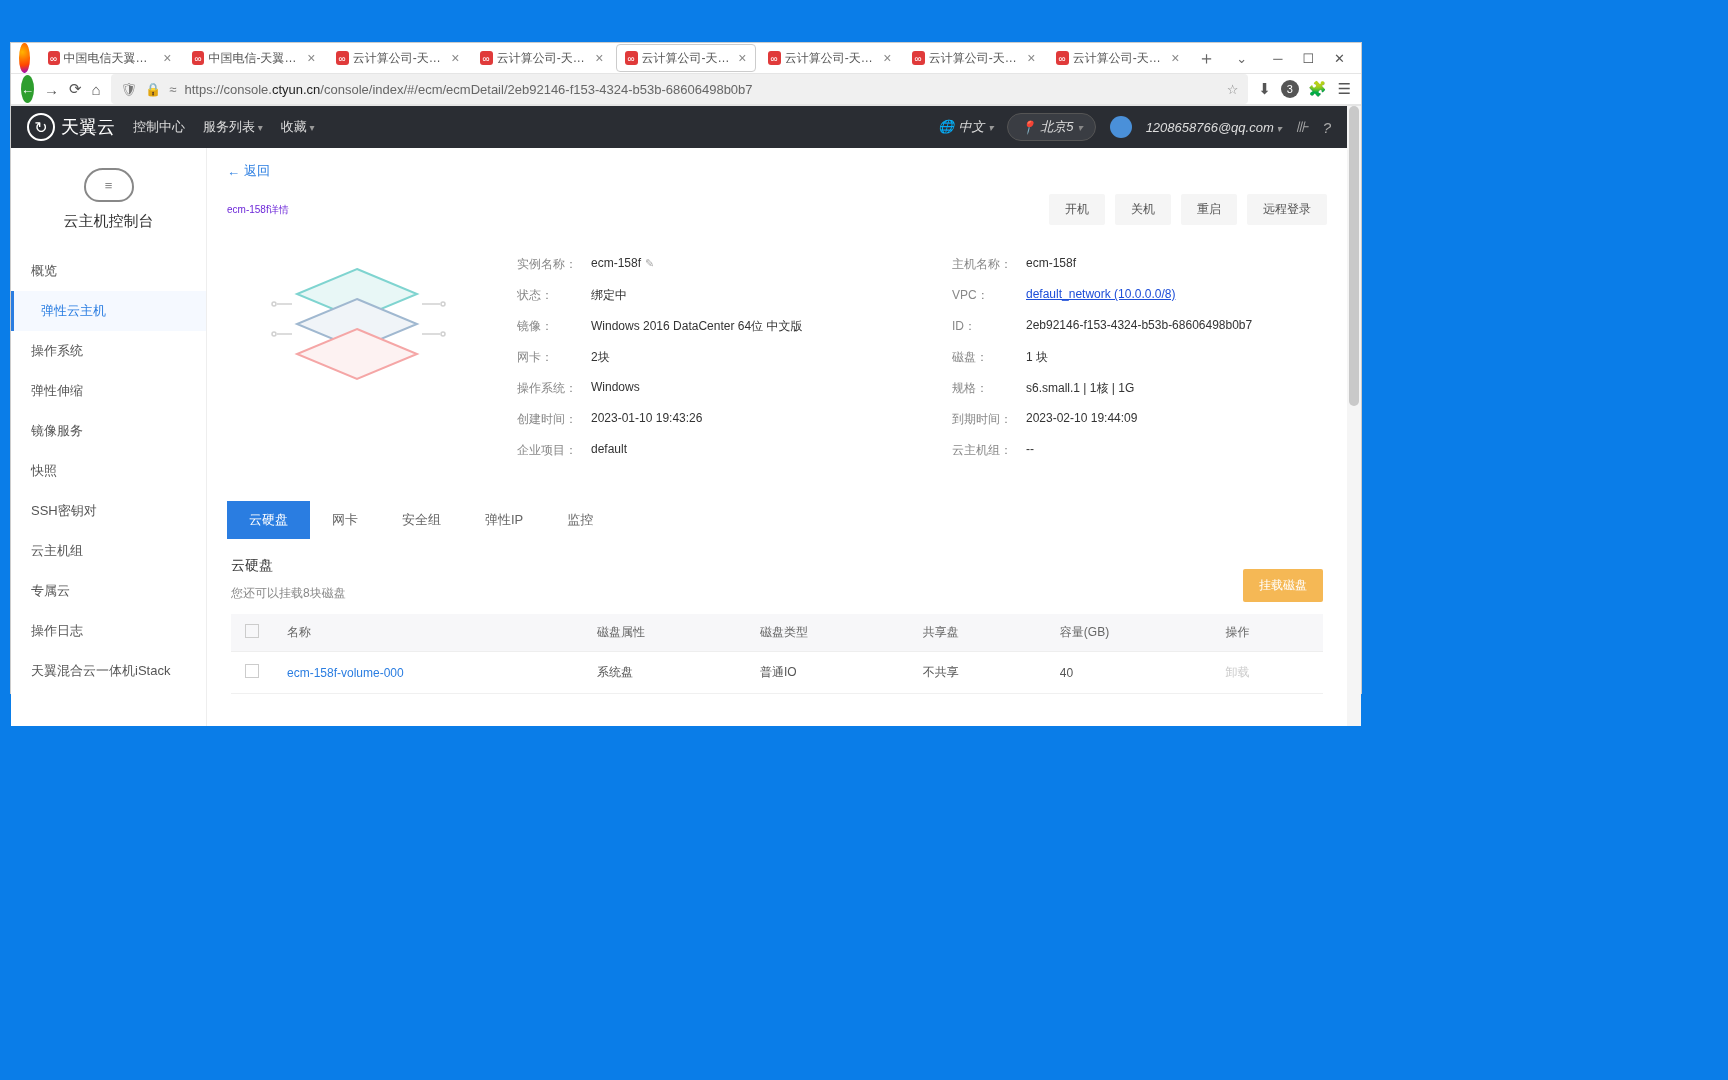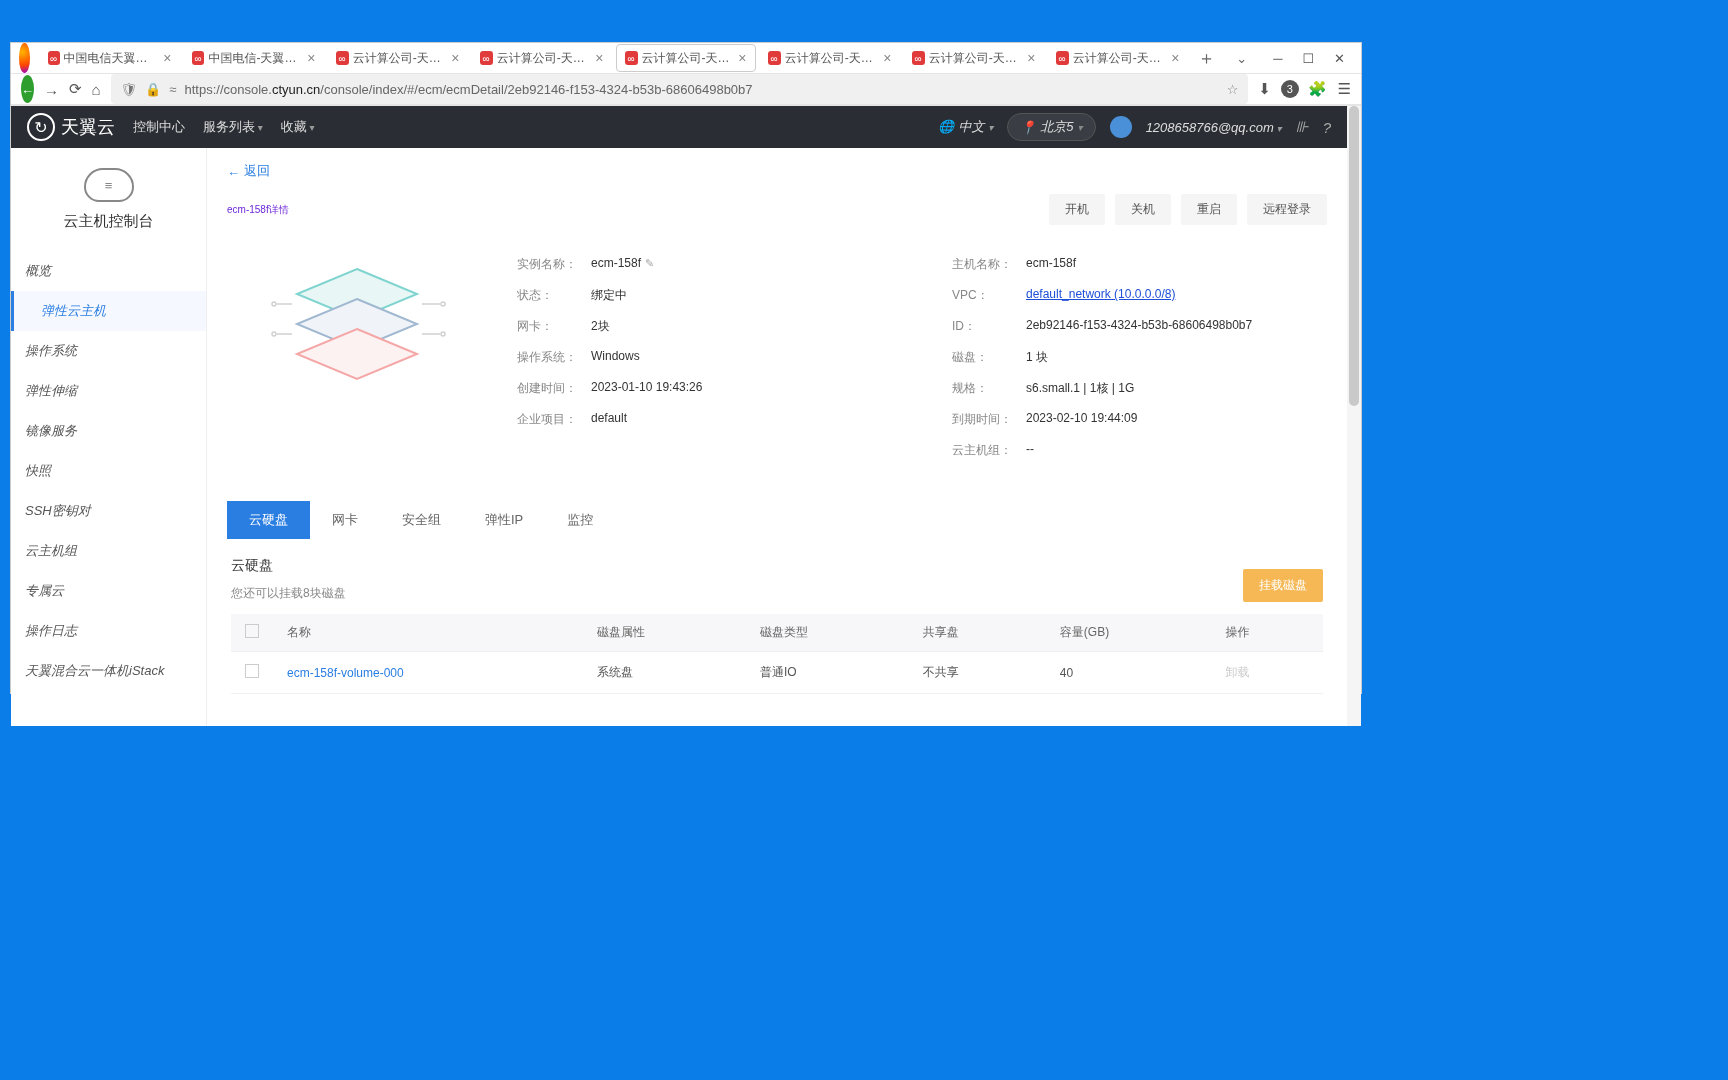--- a/index.html
+++ b/index.html
@@ -96,21 +96,21 @@
 
 .body { flex: 1; display: flex; overflow: hidden; }
 .sidebar { width: 196px; border-right: 1px solid #eee; background: #fff; }
 .sb-top { display: flex; flex-direction: column; align-items: center; padding: 20px 0; gap: 10px; }
 .sb-cloud-icon {
   width: 50px; height: 34px; border: 2px solid #888; border-radius: 20px 20px 16px 16px;
   position: relative;
 }
 .sb-cloud-icon::before { content: "≡"; position: absolute; left: 50%; top: 50%; transform: translate(-50%,-50%); color: #888; }
 .sb-title { font-size: 15px; color: #333; }
-.sb-item { padding: 11px 14px; font-size: 13px; color: #555; cursor: pointer; font-style: italic; }
+.sb-item { padding: 11px 20px; font-size: 13px; color: #555; cursor: pointer; }
 .sb-item.active { color: #2a7de1; background: #f5f9ff; border-left: 3px solid #2a7de1; padding-left: 27px; }
 
 .main { flex: 1; padding: 14px 20px; overflow: auto; background: #fff; }
 .back-link { color: #2a7de1; font-size: 13px; display: flex; align-items: center; gap: 4px; }
 .page-head {
   display: flex; justify-content: space-between; align-items: center;
   padding: 14px 0;
 }
 .page-title { font-size: 10px; color: #6d28d9; }
 .act-btns { display: flex; gap: 10px; }
@@ -375,20 +375,24 @@
             </div>
             <div class="detail-cols">
               <div class="detail-col" id="leftcol">
                   <div class="drow">
                     <span class="dlabel">实例名称：</span>
       <span class="dval">ecm-158f<span class="edit-icon">✎</span></span>
                   </div>
                   <div class="drow">
                     <span class="dlabel">状态：</span>
       <span class="dval">绑定中</span>
+                  </div>
+                  <div class="drow">
+                    <span class="dlabel">镜像：</span>
+      <span class="dval">Windows 2016 DataCenter 64位 中文版</span>
                   </div>
                   <div class="drow">
                     <span class="dlabel">网卡：</span>
       <span class="dval">2块</span>
                   </div>
                   <div class="drow">
                     <span class="dlabel">操作系统：</span>
       <span class="dval">Windows</span>
                   </div>
                   <div class="drow">

